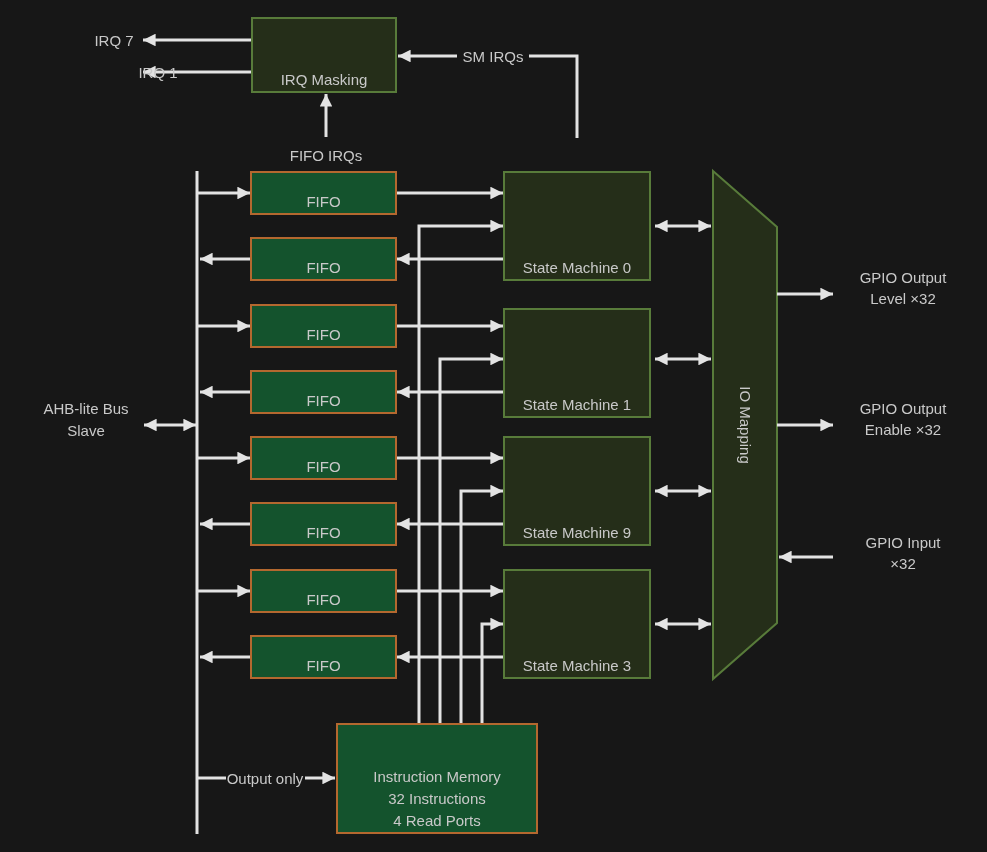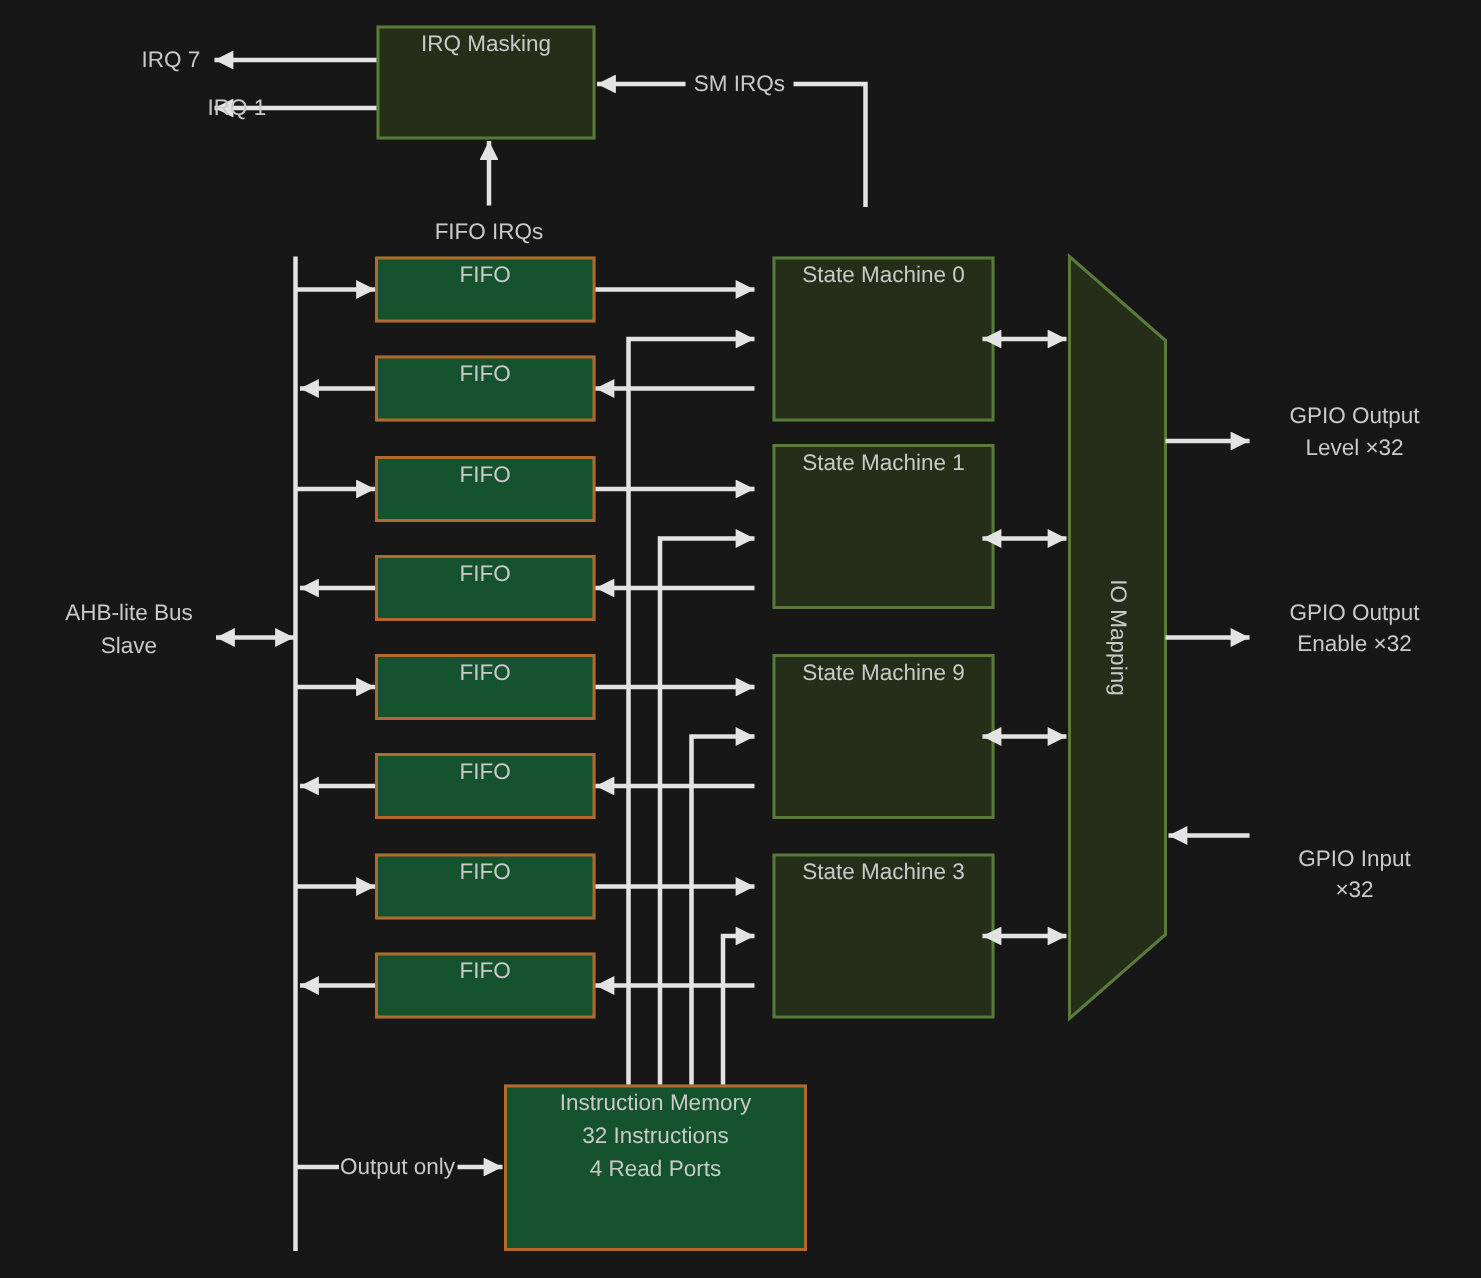--- a/index.html
+++ b/index.html
@@ -3,49 +3,49 @@
 <meta charset="utf-8">
 <style>
   html,body{margin:0;padding:0;background:#171717;}
   #stage{
     position:relative;width:987px;height:852px;background:#171717;
     font-family:"Liberation Sans",sans-serif;overflow:hidden;
   }
   #wires{position:absolute;left:0;top:0;z-index:2;pointer-events:none;}
   .box{
     position:absolute;box-sizing:border-box;border:2px solid;z-index:1;
-    display:flex;flex-direction:column;align-items:center;justify-content:flex-start;
+    display:flex;flex-direction:column;align-items:center;justify-content:flex-end;
     color:#c9c9c9;font-size:15px;line-height:22px;text-align:center;
   }
   .green{background:#252e19;border-color:#587b3a;}
   .orange{background:#14532d;border-color:#b4682f;}
   .lbl{
     position:absolute;z-index:3;color:#c9c9c9;font-size:15px;line-height:21px;
     text-align:center;transform:translate(-50%,-50%);white-space:nowrap;
   }
   .lbl span{display:block;}
   .rot90{transform:translate(-50%,-50%) rotate(90deg);}
   
   #irq-masking{left:251px;top:17px;width:146px;height:76px;}
   .fifo{left:250px;width:147px;height:44px;}
   #fifo-0{top:171px;} #fifo-1{top:237px;} #fifo-2{top:304px;} #fifo-3{top:370px;}
   #fifo-4{top:436px;} #fifo-5{top:502px;} #fifo-6{top:569px;} #fifo-7{top:635px;}
-  .sm{left:503px;width:148px;height:110px;margin-left:12px;}
-  #sm-0{top:171px;} #sm-1{top:296px;} #sm-2{top:436px;} #sm-3{top:569px;}
+  .sm{left:503px;width:148px;height:110px;}
+  #sm-0{top:171px;} #sm-1{top:308px;} #sm-2{top:436px;} #sm-3{top:569px;}
   #instr-mem{left:336px;top:723px;width:202px;height:111px;}
   
   #irq0-lbl{left:114px;top:40px;} #irq1-lbl{left:114px;top:72px;margin-left:44px;}
   #sm-irqs-lbl{left:493px;top:56px;}
   #fifo-irqs-lbl{left:326px;top:155px;}
   #ahb-lbl{left:86px;top:420px;line-height:22px;}
   #write-only-lbl{left:265px;top:778px;}
   #io-mapping-lbl{left:745px;top:425px;}
   #gpio-level-lbl{left:903px;top:288px;}
   #gpio-enable-lbl{left:903px;top:419px;}
-  #gpio-input-lbl{left:903px;top:583px;}
+  #gpio-input-lbl{left:903px;top:553px;}
 </style>
 </head>
 <body>
 
 <div id="stage">
 
   <svg id="wires" width="987" height="852" viewBox="0 0 987 852">
     <defs>
       <marker id="arr" viewBox="0 0 10 10" refX="10" refY="5" markerWidth="4.8" markerHeight="4.2" orient="auto-start-reverse">
         <path d="M0,0 L10,5 L0,10 z" fill="#e3e3e3"></path>

